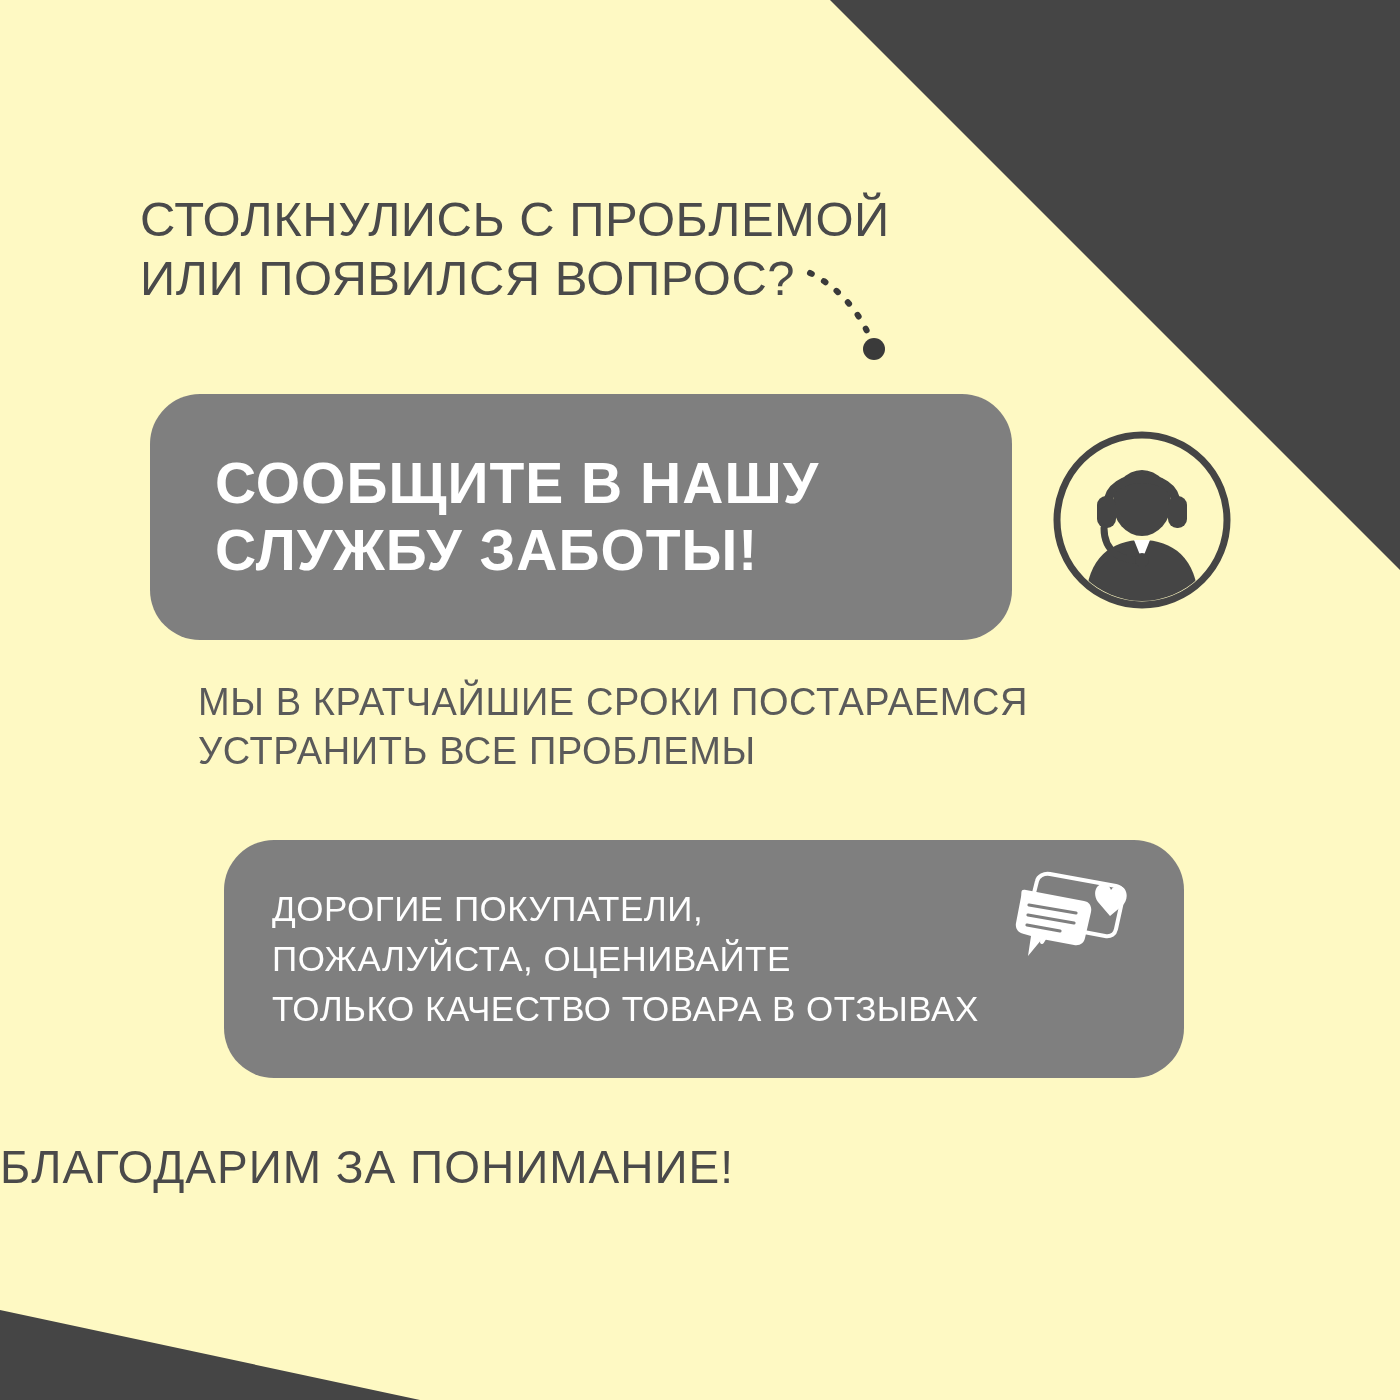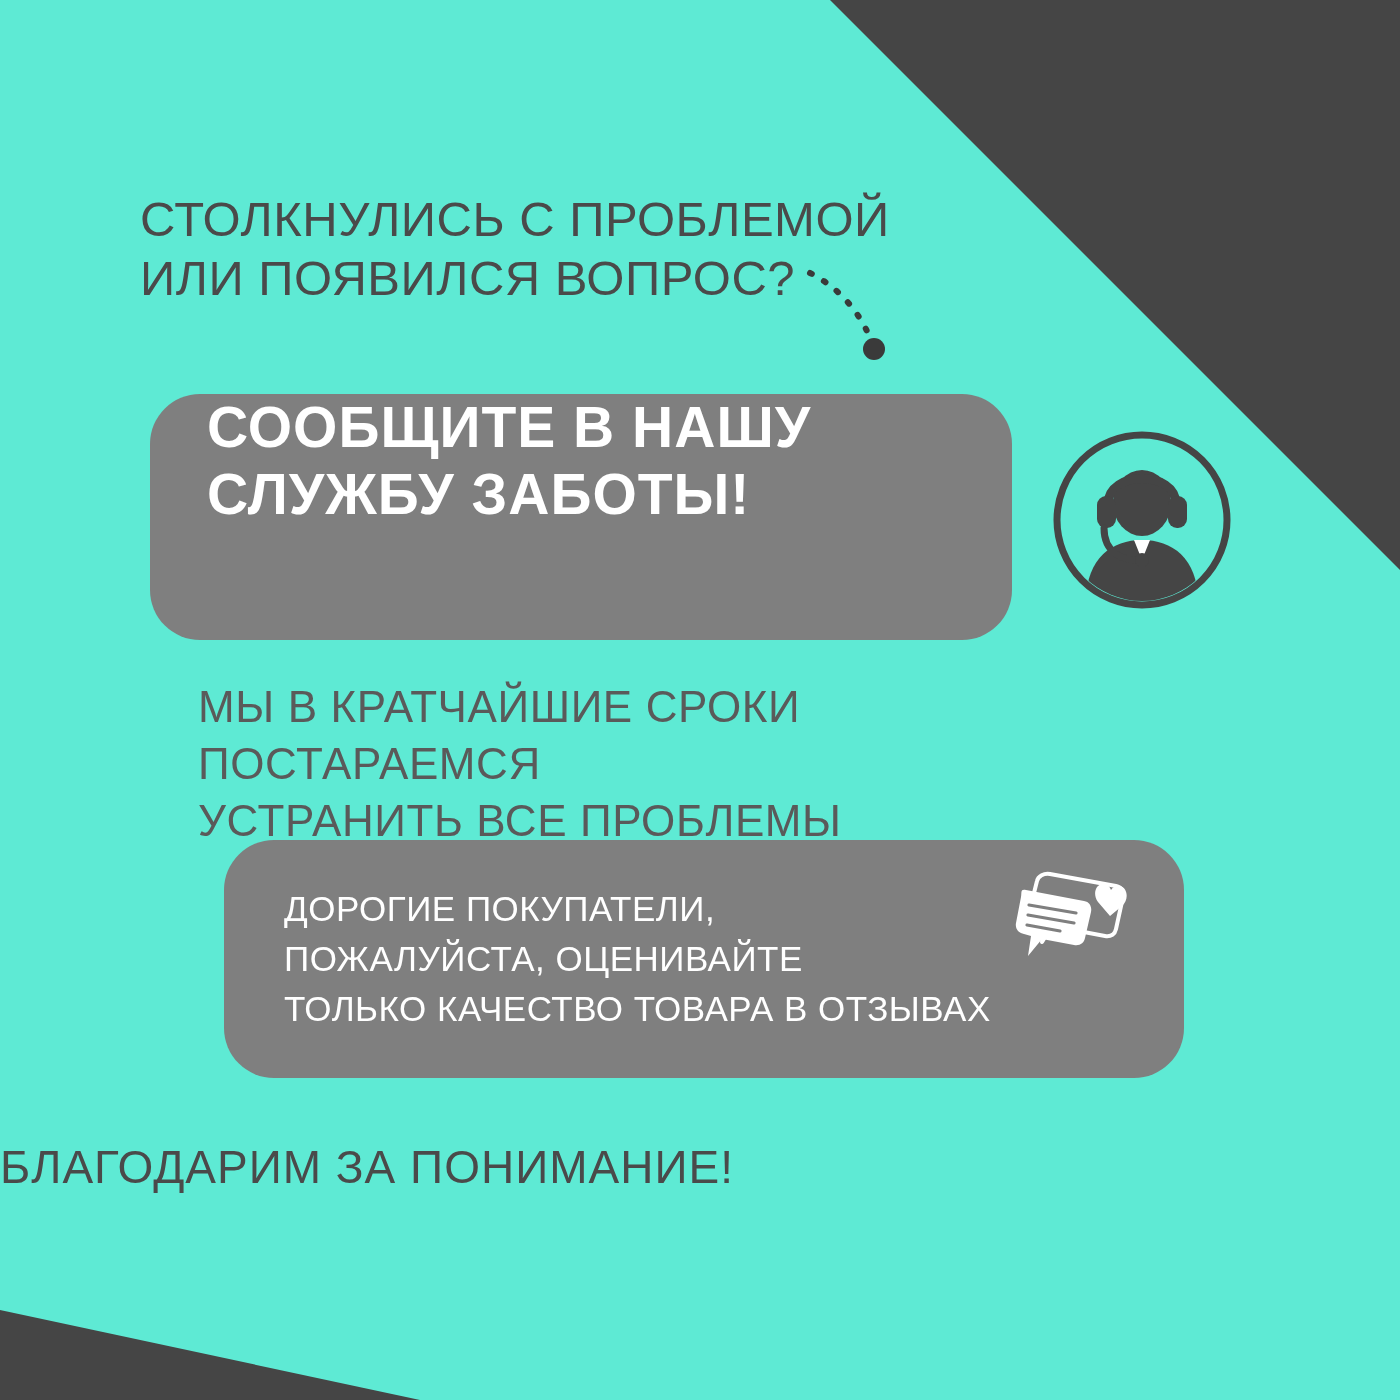--- a/index.html
+++ b/index.html
@@ -10,21 +10,21 @@
   body {
     width: 1400px;
     height: 1400px;
     font-family: "Liberation Sans", sans-serif;
     overflow: hidden;
   }
   .canvas {
     position: relative;
     width: 1400px;
     height: 1400px;
-    background: #5eead4;
+    background: #fef9c3;
     overflow: hidden;
   }
 
   
   .corner-tr {
     position: absolute;
     top: 0;
     right: 0;
     width: 570px;
     height: 570px;
@@ -69,20 +69,22 @@
   .pill-main {
     position: absolute;
     left: 150px;
     top: 394px;
     width: 862px;
     height: 246px;
     background: #7f7f7f;
     border-radius: 50px;
     box-sizing: border-box;
     display: flex;
+    align-items: center;
+    padding-left: 8px;
   }
   .pill-main-text {
     color: #ffffff;
     font-size: 57px;
     font-weight: bold;
     line-height: 1.17;
     letter-spacing: 1px;
     padding-left: 57px;
     white-space: pre-line;
   }
@@ -96,21 +98,21 @@
     height: 180px;
   }
 
   
   .subtext {
     position: absolute;
     left: 198px;
     top: 678px;
     width: 900px;
     color: #5a5a5a;
-    font-size: 44px;
+    font-size: 38px;
     line-height: 1.30;
     letter-spacing: 0.6px;
     white-space: pre-line;
   }
 
   
   .pill-second {
     position: absolute;
     left: 224px;
     top: 840px;
@@ -120,21 +122,21 @@
     border-radius: 50px;
     box-sizing: border-box;
     display: flex;
     align-items: center;
   }
   .pill-second-text {
     color: #ffffff;
     font-size: 35px;
     line-height: 1.42;
     letter-spacing: 0.5px;
-    padding-left: 60px;
+    padding-left: 48px;
     white-space: pre-line;
   }
 
   
   .review-icon {
     position: absolute;
     left: 1012px;
     top: 868px;
     width: 115px;
     height: 100px;

